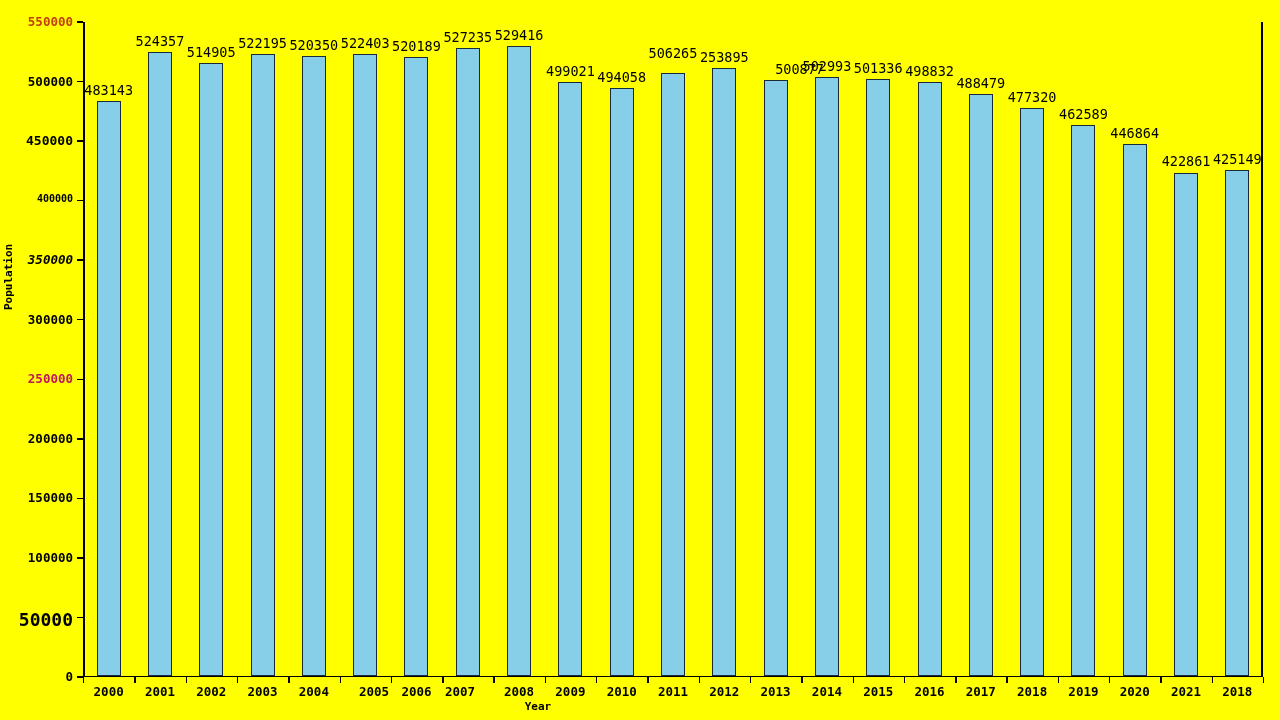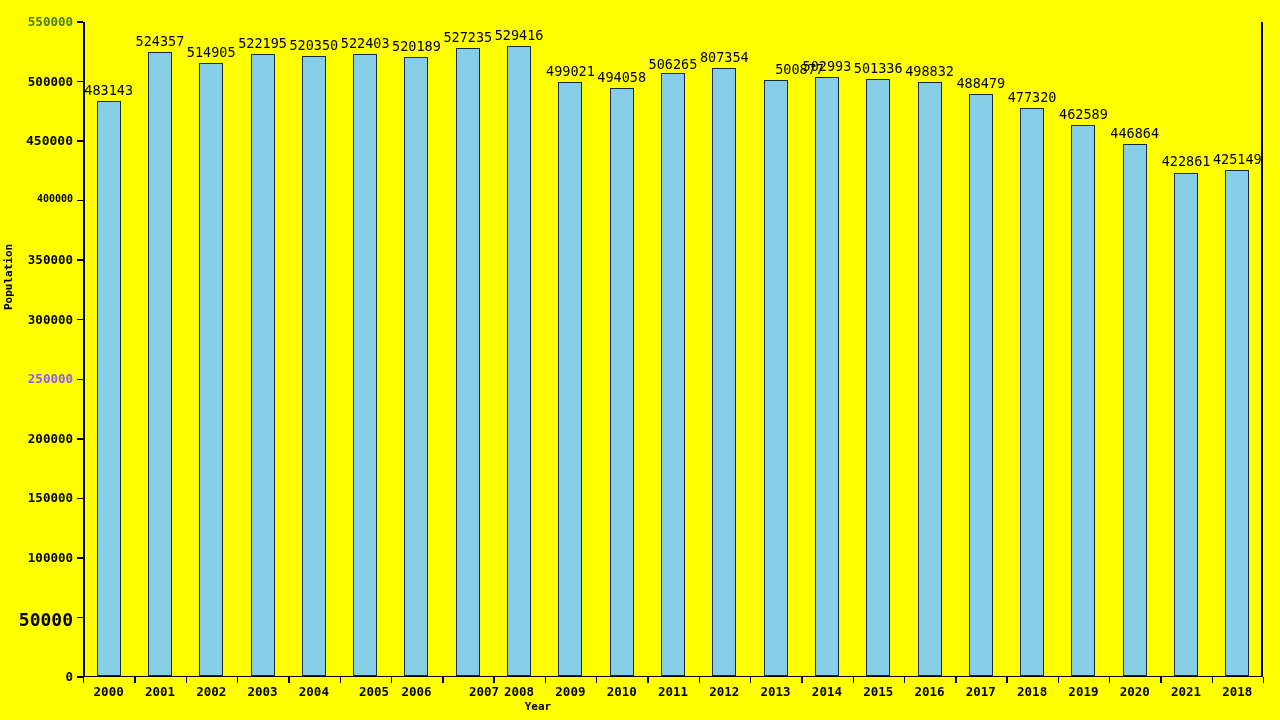--- a/index.html
+++ b/index.html
@@ -143,51 +143,51 @@
         <div style="position: absolute; right: 1190px; top: 647px; font-size: 12.5px; font-weight: bold; color: rgb(0, 0, 0); white-space: nowrap; text-align: right;">0</div>
         <div class="ytick" style="top: 594.755px;"></div>
         <div style="position: absolute; right: 1190px; top: 587.455px; font-size: 18px; font-weight: bold; color: rgb(0, 0, 0); white-space: nowrap; text-align: right;">50000</div>
         <div class="ytick" style="top: 535.209px;"></div>
         <div style="position: absolute; right: 1190px; top: 527.909px; font-size: 12.5px; font-weight: bold; color: rgb(0, 0, 0); white-space: nowrap; text-align: right;">100000</div>
         <div class="ytick" style="top: 475.664px;"></div>
         <div style="position: absolute; right: 1190px; top: 468.364px; font-size: 12.5px; font-weight: bold; color: rgb(0, 0, 0); white-space: nowrap; text-align: right;">150000</div>
         <div class="ytick" style="top: 416.118px;"></div>
         <div style="position: absolute; right: 1190px; top: 408.818px; font-size: 12.5px; font-weight: bold; color: rgb(0, 0, 0); white-space: nowrap; text-align: right;">200000</div>
         <div class="ytick" style="top: 356.573px;"></div>
-        <div style="position: absolute; right: 1190px; top: 349.273px; font-size: 12.5px; font-weight: bold; color: #8b5cf6; white-space: nowrap; text-align: right;">250000</div>
+        <div style="position: absolute; right: 1190px; top: 349.273px; font-size: 12.5px; font-weight: bold; color: #be185d; white-space: nowrap; text-align: right;">250000</div>
         <div class="ytick" style="top: 297.027px;"></div>
         <div style="position: absolute; right: 1190px; top: 289.727px; font-size: 12.5px; font-weight: bold; color: rgb(0, 0, 0); white-space: nowrap; text-align: right;">300000</div>
         <div class="ytick" style="top: 237.482px;"></div>
-        <div style="position: absolute; right: 1190px; top: 230.182px; font-size: 12.5px; font-weight: bold; color: rgb(0, 0, 0); white-space: nowrap; text-align: right;">350000</div>
+        <div style="position: absolute; right: 1190px; top: 230.182px; font-size: 12.5px; font-weight: bold; color: rgb(0, 0, 0); white-space: nowrap; text-align: right; font-style: italic;">350000</div>
         <div class="ytick" style="top: 177.936px;"></div>
         <div style="position: absolute; right: 1190px; top: 170.636px; font-size: 10px; font-weight: bold; color: rgb(0, 0, 0); white-space: nowrap; text-align: right;">400000</div>
         <div class="ytick" style="top: 118.391px;"></div>
         <div style="position: absolute; right: 1190px; top: 111.091px; font-size: 13px; font-weight: bold; color: rgb(0, 0, 0); white-space: nowrap; text-align: right;">450000</div>
         <div class="ytick" style="top: 58.8455px;"></div>
         <div style="position: absolute; right: 1190px; top: 51.5455px; font-size: 12.5px; font-weight: bold; color: rgb(0, 0, 0); white-space: nowrap; text-align: right;">500000</div>
         <div class="ytick" style="top: -0.7px;"></div>
-        <div style="position: absolute; right: 1190px; top: -8px; font-size: 12.5px; font-weight: bold; color: #4d7c0f; white-space: nowrap; text-align: left;">550000</div>
+        <div style="position: absolute; right: 1190px; top: -8px; font-size: 12.5px; font-weight: bold; color: #c2410c; white-space: nowrap; text-align: left;">550000</div>
       </div>
     <div id="xticks-layer">
         <div class="xtick" style="left: 0px;"></div>
         <div class="xtick-label" style="left: 25.6522px;">2000</div>
         <div class="xtick" style="left: 51.3043px;"></div>
         <div class="xtick-label" style="left: 76.9565px;">2001</div>
         <div class="xtick" style="left: 102.609px;"></div>
         <div class="xtick-label" style="left: 128.261px;">2002</div>
         <div class="xtick" style="left: 153.913px;"></div>
         <div class="xtick-label" style="left: 179.565px;">2003</div>
         <div class="xtick" style="left: 205.217px;"></div>
         <div class="xtick-label" style="left: 230.87px;">2004</div>
         <div class="xtick" style="left: 256.522px;"></div>
         <div class="xtick-label" style="left: 291px;">2005</div>
         <div class="xtick" style="left: 307.826px;"></div>
         <div class="xtick-label" style="left: 333.478px;">2006</div>
         <div class="xtick" style="left: 359.13px;"></div>
-        <div class="xtick-label" style="left: 401px;">2007</div>
+        <div class="xtick-label" style="left: 377px;">2007</div>
         <div class="xtick" style="left: 410.435px;"></div>
         <div class="xtick-label" style="left: 436.087px;">2008</div>
         <div class="xtick" style="left: 461.739px;"></div>
         <div class="xtick-label" style="left: 487.391px;">2009</div>
         <div class="xtick" style="left: 513.043px;"></div>
         <div class="xtick-label" style="left: 538.696px;">2010</div>
         <div class="xtick" style="left: 564.348px;"></div>
         <div class="xtick-label" style="left: 590px;">2011</div>
         <div class="xtick" style="left: 615.652px;"></div>
         <div class="xtick-label" style="left: 641.304px;">2012</div>
@@ -243,22 +243,22 @@
         <div class="bar-value" style="left: 76.9565px; top: 10.5385px;">524357</div>
         <div class="bar-value" style="left: 128.261px; top: 21.795px;">514905</div>
         <div class="bar-value" style="left: 179.565px; top: 13.1132px;">522195</div>
         <div class="bar-value" style="left: 230.87px; top: 15.3105px;">520350</div>
         <div class="bar-value" style="left: 282.174px; top: 12.8655px;">522403</div>
         <div class="bar-value" style="left: 333.478px; top: 15.5022px;">520189</div>
         <div class="bar-value" style="left: 384.783px; top: 7.11105px;">527235</div>
         <div class="bar-value" style="left: 436.087px; top: 4.51367px;">529416</div>
         <div class="bar-value" style="left: 487.391px; top: 40.7114px;">499021</div>
         <div class="bar-value" style="left: 538.696px; top: 46.6218px;">494058</div>
-        <div class="bar-value" style="left: 590px; top: 34px;">506265</div>
-        <div class="bar-value" style="left: 641.304px; top: 27.1433px;">807354</div>
+        <div class="bar-value" style="left: 590px; top: 23px;">506265</div>
+        <div class="bar-value" style="left: 641.304px; top: 27.1433px;">253895</div>
         <div class="bar-value" style="left: 692.609px; top: 38.501px; margin-left: 24px;">500877</div>
         <div class="bar-value" style="left: 743.913px; top: 35.9811px;">502993</div>
         <div class="bar-value" style="left: 795.217px; top: 37.9544px;">501336</div>
         <div class="bar-value" style="left: 846.522px; top: 40.9364px;">498832</div>
         <div class="bar-value" style="left: 897.826px; top: 53.2659px;">488479</div>
         <div class="bar-value" style="left: 949.13px; top: 66.5553px;">477320</div>
         <div class="bar-value" style="left: 1000.43px; top: 84.0986px;">462589</div>
         <div class="bar-value" style="left: 1051.74px; top: 102.826px;">446864</div>
         <div class="bar-value" style="left: 1103.04px; top: 131.411px;">422861</div>
         <div class="bar-value" style="left: 1154.35px; top: 128.686px;">425149</div>

